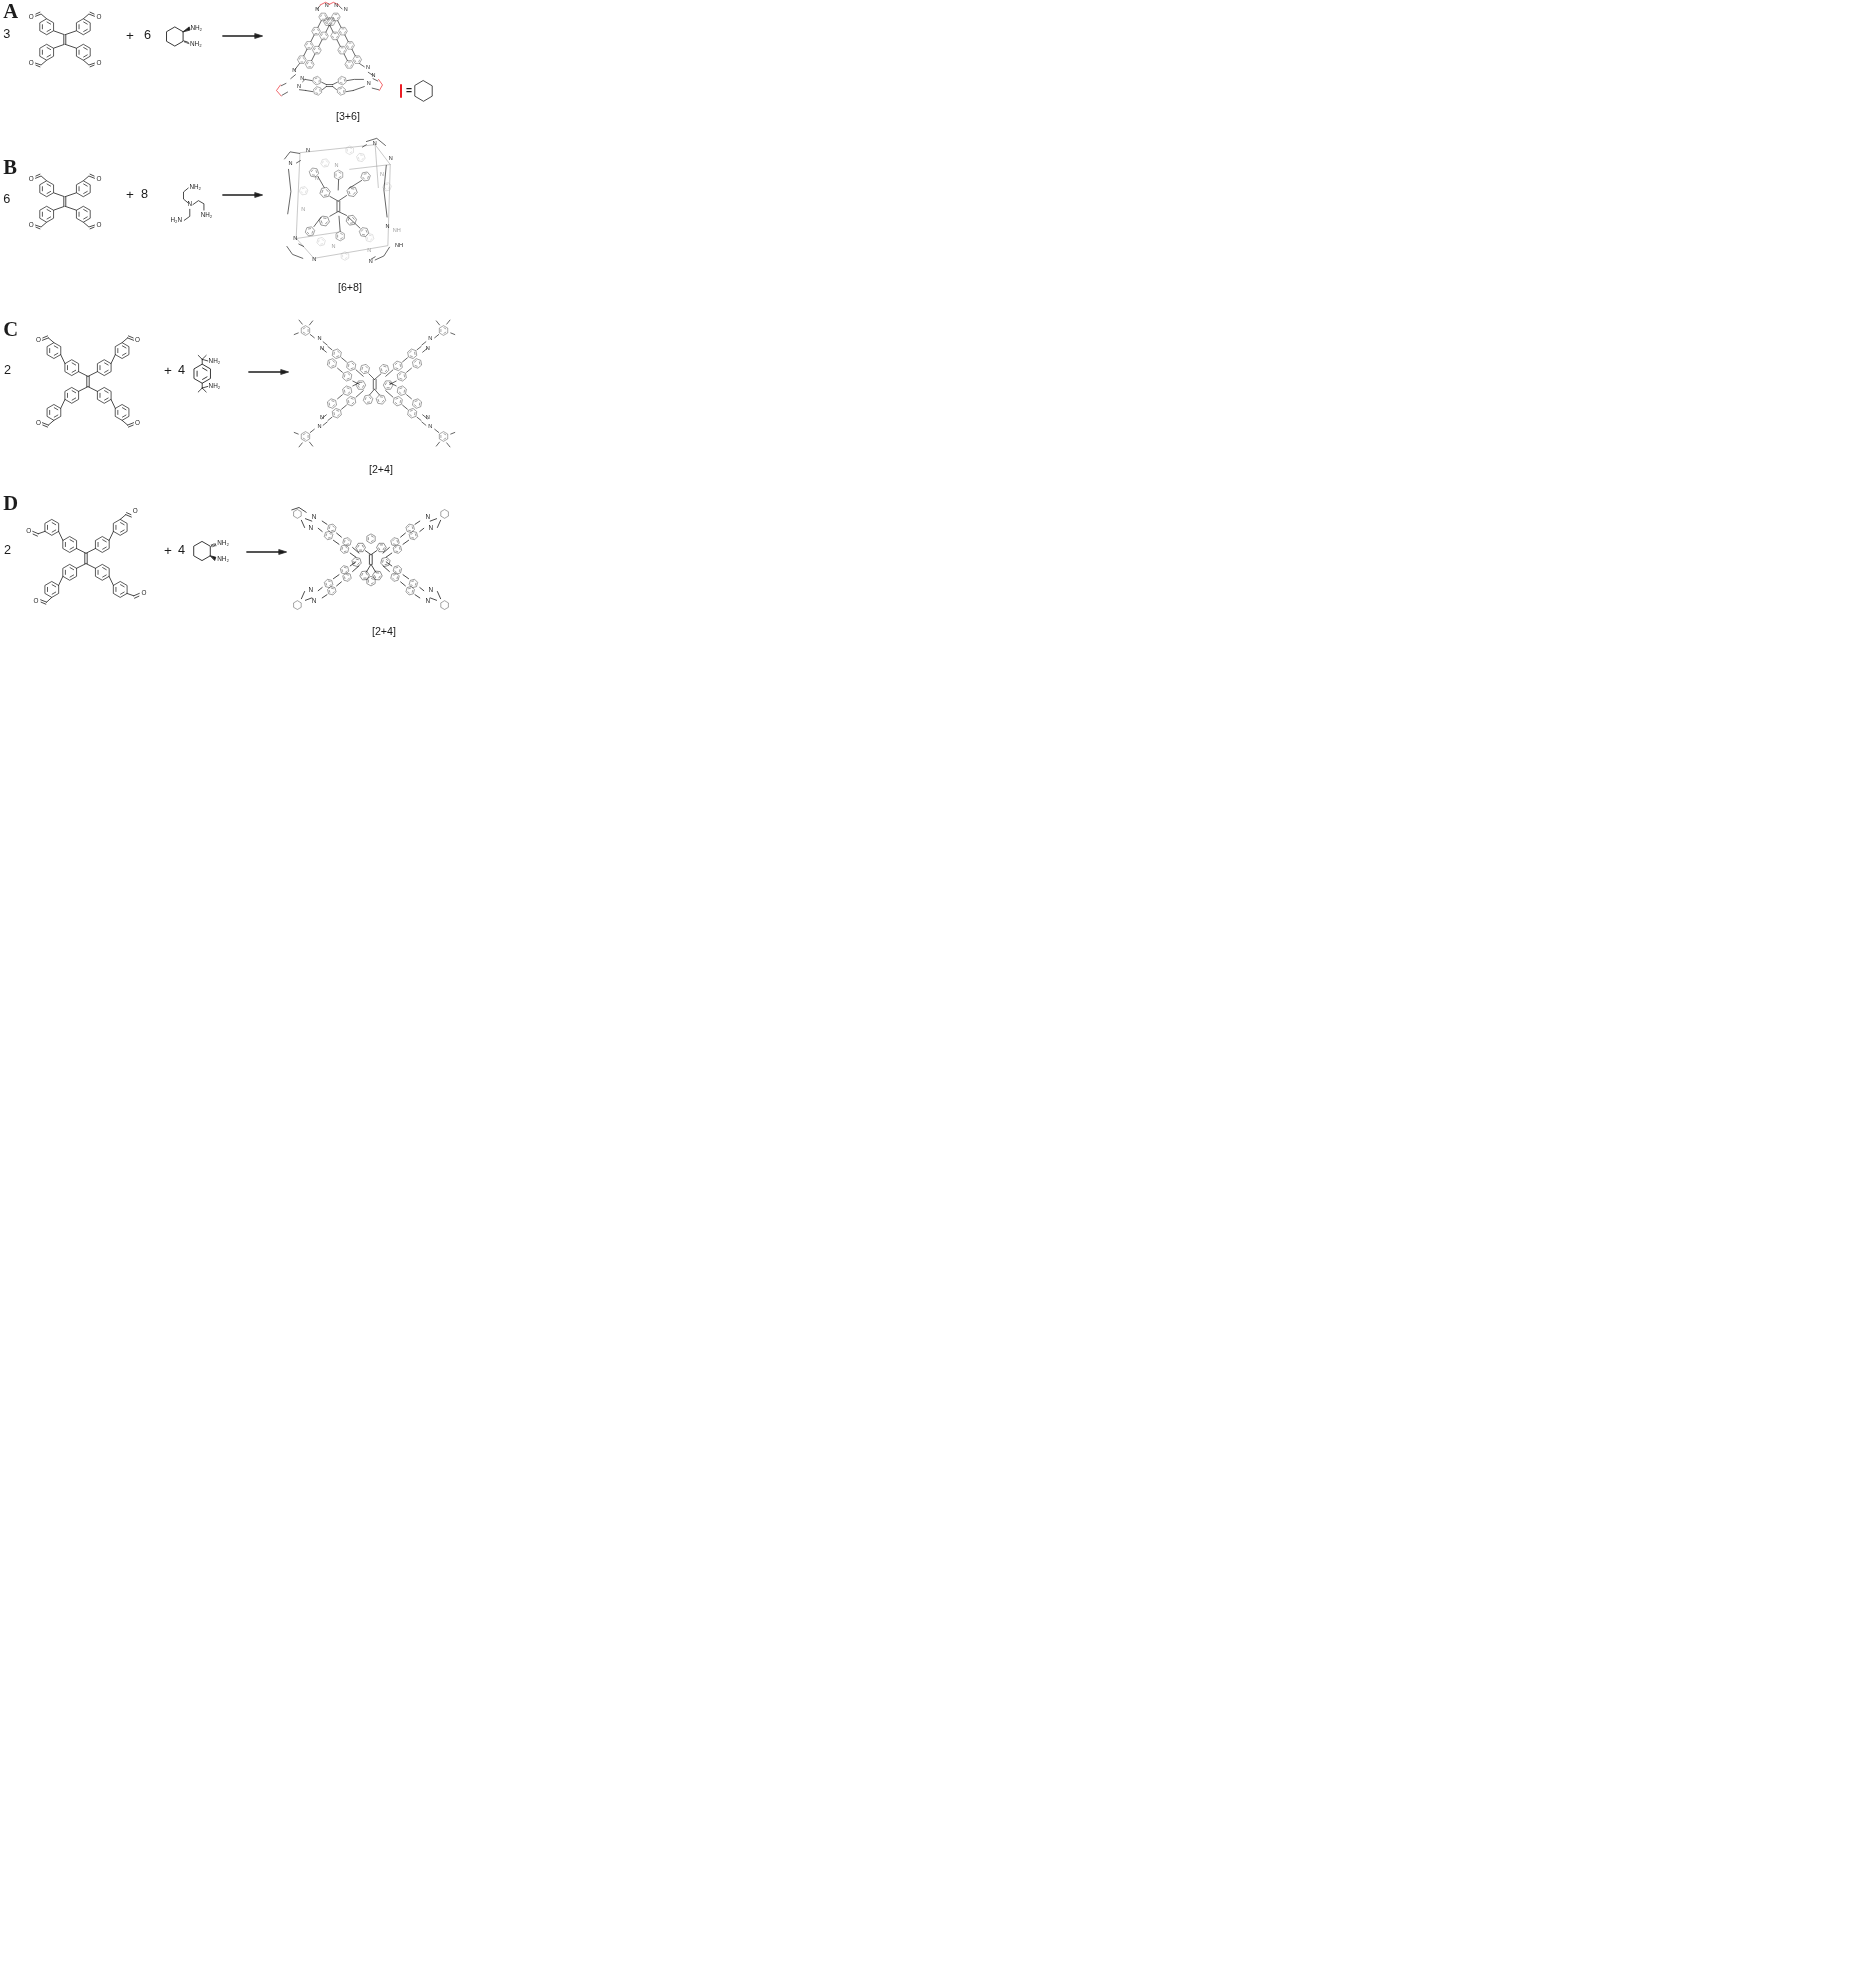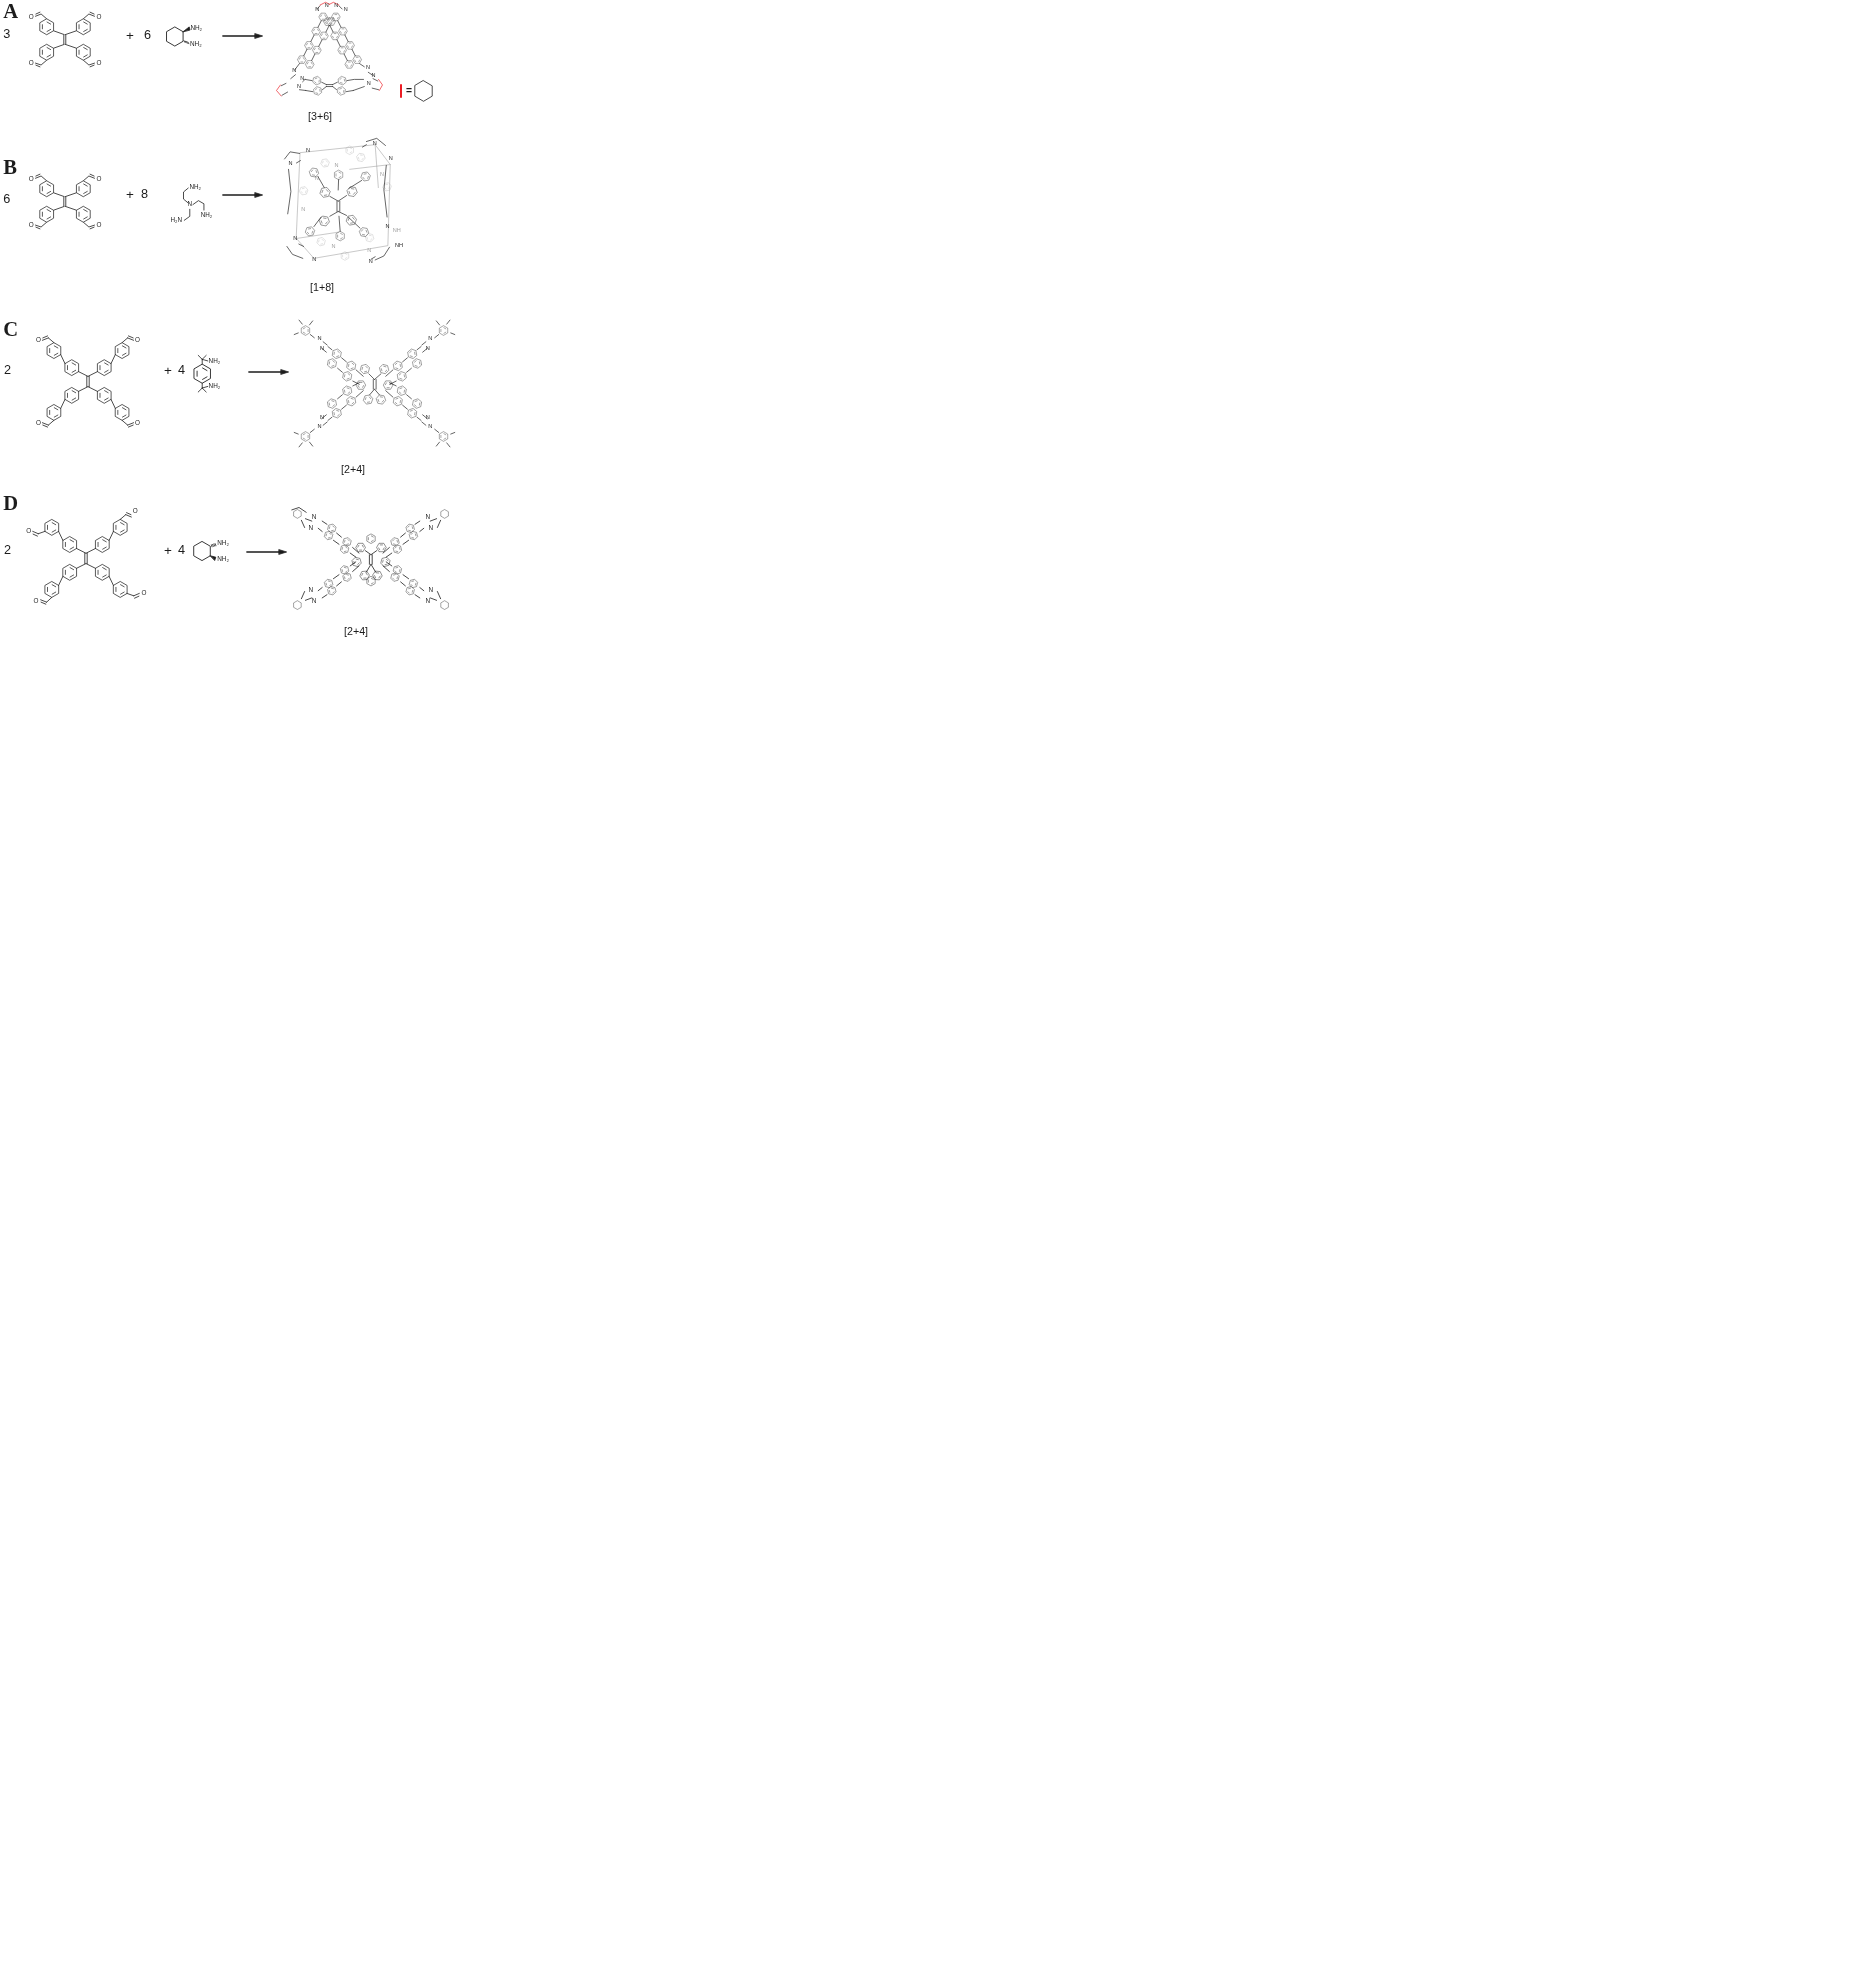--- a/index.html
+++ b/index.html
@@ -2,21 +2,21 @@
 <html style="font-size:6.4px"><head>
 <meta charset="utf-8">
 <style>
   html,body{margin:0;padding:0;background:#fff}
   .page{position:relative;width:469px;height:641px;background:#fff;overflow:hidden;
         font-family:"Liberation Sans","DejaVu Sans",sans-serif;color:#1c1c1c}
   .plabel{position:absolute;font-family:"Liberation Serif","DejaVu Serif",serif;
           font-weight:700;font-size:20.6px;line-height:1}
   .coeff{position:absolute;font-size:12.7px;line-height:1}
   .plus{position:absolute;font-size:13.5px;line-height:1}
-  .prodlabel{position:absolute;font-size:10.7px;width:52px;text-align:left;line-height:1}
+  .prodlabel{position:absolute;font-size:10.7px;width:52px;text-align:right;line-height:1}
   .eq{position:absolute;font-size:10.3px;font-weight:700;line-height:1}
   .redbar{position:absolute;width:2.4px;height:13.5px;border-radius:1.2px}
   svg.mol{position:absolute;overflow:visible}
   .mol path,.mol line,.mol polygon,.mol polyline{stroke:#1c1c1c;fill:none;stroke-width:2;
         stroke-linecap:round;stroke-linejoin:round}
   .mol use{stroke:#1c1c1c;fill:none;stroke-width:2}
   .mol text{fill:#1c1c1c;stroke:none;font-size:16px;font-family:inherit}
   .mol .wfill{fill:#1c1c1c;stroke:#1c1c1c}
   .mol.fine path,.mol.fine line,.mol.fine polygon,.mol.fine polyline,.mol.fine use{stroke-width:1.7}
   .mol.fine text{font-size:14px}
@@ -194,21 +194,21 @@
     <text x="54" y="92">N</text>
     <text x="98" y="60">N</text>
     <text x="266" y="42">N</text>
     <text x="306" y="80">N</text>
     <text x="66" y="282">N</text>
     <text x="114" y="334">N</text>
     <text x="256" y="340">N</text>
     <text x="298" y="252">N</text>
     <text x="322" y="300">NH</text>
   </svg>
-  <div class="prodlabel" style="left:310px;top:282px">[1+8]</div>
+  <div class="prodlabel" style="left:310px;top:282px">[6+8]</div>
 
   <div class="plabel" style="left:3.2px;top:319px">C</div>
   <div class="coeff" style="left:4px;top:364px">2</div>
   <svg class="mol" style="left:12px;top:328px" width="152" height="107" viewBox="0 0 382 270">
     <use href="#benz" transform="translate(150,100) scale(0.91)"></use>
     <use href="#benz" transform="translate(232,100) scale(0.91)"></use>
     <use href="#benz" transform="translate(150,170) scale(0.91)"></use>
     <use href="#benz" transform="translate(232,170) scale(0.91)"></use>
     <use href="#benz" transform="translate(105,57) scale(0.91)"></use>
     <use href="#benz" transform="translate(277,57) scale(0.91)"></use>

